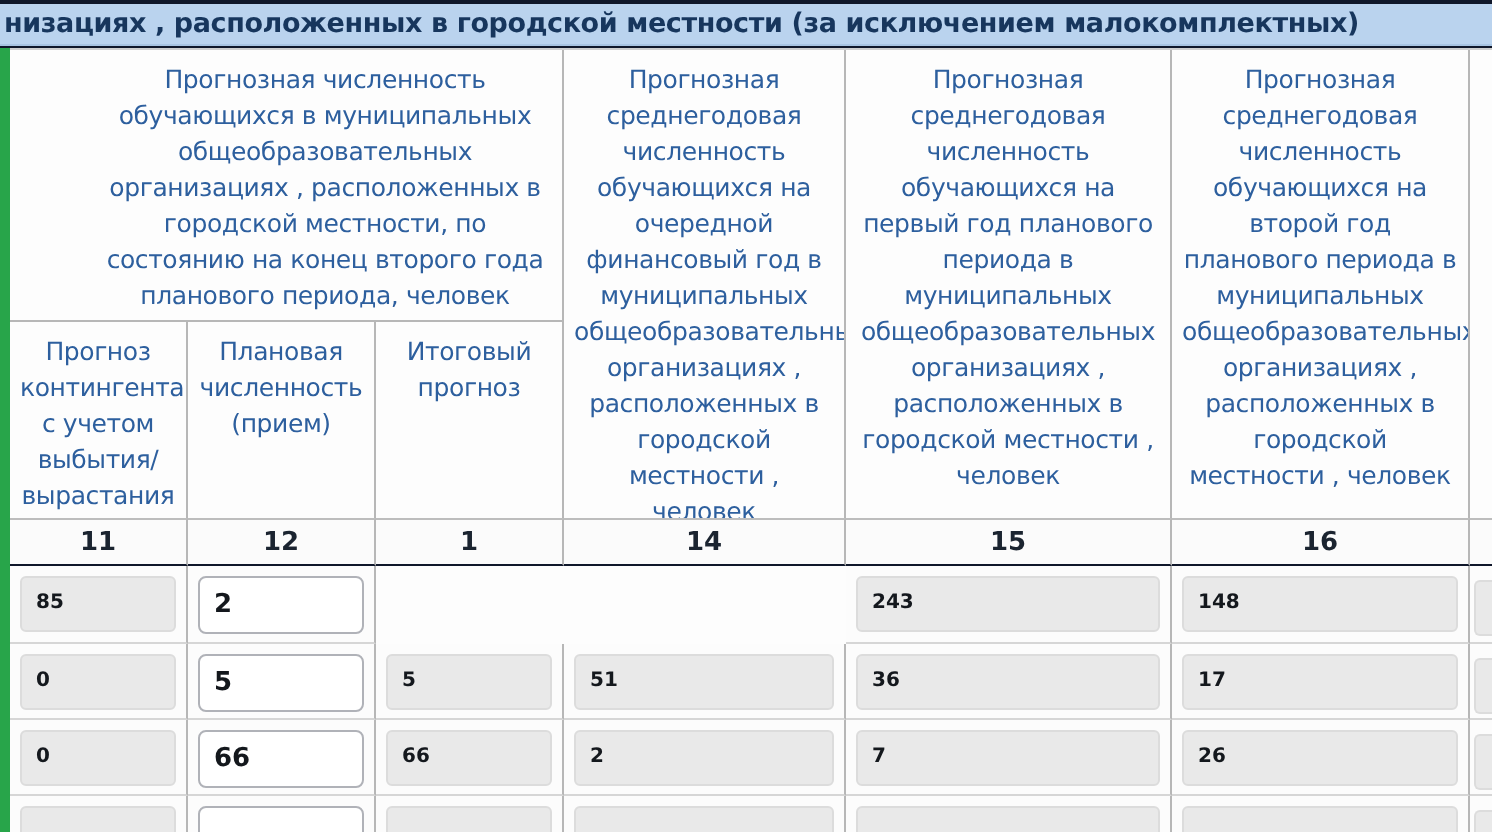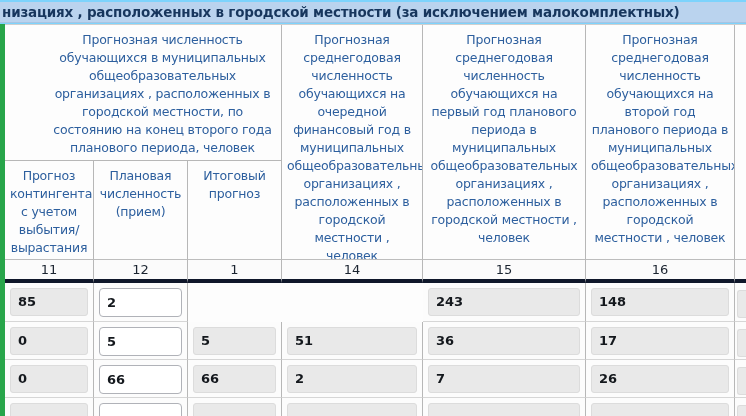--- a/index.html
+++ b/index.html
@@ -1,20 +1,20 @@
 <!DOCTYPE html>
 <html><head>
 <meta charset="utf-8">
 <style>
   * { margin:0; padding:0; box-sizing:border-box; }
   html,body { background:#ffffff; }
   .screen {
     position:relative; width:746px; height:416px; overflow:hidden;
     font-family:"DejaVu Sans","Liberation Sans",sans-serif;
-    background:#7dd3fc;
+    background:#0f172a;
   }
   
   .titlebar {
     position:absolute; left:0; top:2px; width:746px; height:21px;
     background:#bad3ee; border-bottom:1px solid #a8c4e2;
     display:flex; align-items:center;
     padding-left:2px; overflow:hidden; white-space:nowrap;
   }
   .titlebar span {
     font-size:13.5px; font-weight:bold; color:#17365d; letter-spacing:-0.2px;
@@ -34,34 +34,34 @@
   
   .hcell {
     color:#2d5f9e; font-size:12.5px; line-height:18px; text-align:center;
     padding:6px 5px 0 5px; letter-spacing:-0.2px;
     background:#fdfdfd;
   }
   .group-bottom { border-bottom:1px solid #b7b7b7; }
   
   .numcell {
     background:#fbfbfb;
-    border-top:1px solid #bdbdbd; border-bottom:4px solid #0f172a;
+    border-top:1px solid #bdbdbd; border-bottom:1px solid #0f172a;
     display:flex; align-items:center; justify-content:center;
-    font-size:13px; font-weight:normal; color:#1b2430;
+    font-size:13px; font-weight:bold; color:#1b2430;
   }
   
   .datacell {
     background:#fcfcfc; border-bottom:1px solid #d6d6d6;
     display:flex; align-items:flex-start; padding-top:5px;
   }
   .datacell.last { border-bottom:none; }
   .valbox {
     height:28px; line-height:26px; margin:0 5px; flex:1;
     background:#e9e9e9; border:1px solid #dcdcdc; border-radius:3px;
-    font-size:13px; font-weight:bold; color:#14181d;
+    font-size:10px; font-weight:bold; color:#14181d;
     padding-left:7px; overflow:hidden;
   }
   .inputbox {
     height:29px; margin:0 5px; flex:1; min-width:0;
     background:#ffffff; border:1px solid #b0b2b8; border-radius:4px;
     font-family:"DejaVu Sans","Liberation Sans",sans-serif;
     font-size:13px; font-weight:bold; color:#14181d;
     padding-left:7px; outline:none;
   }
   .sliverbox {

